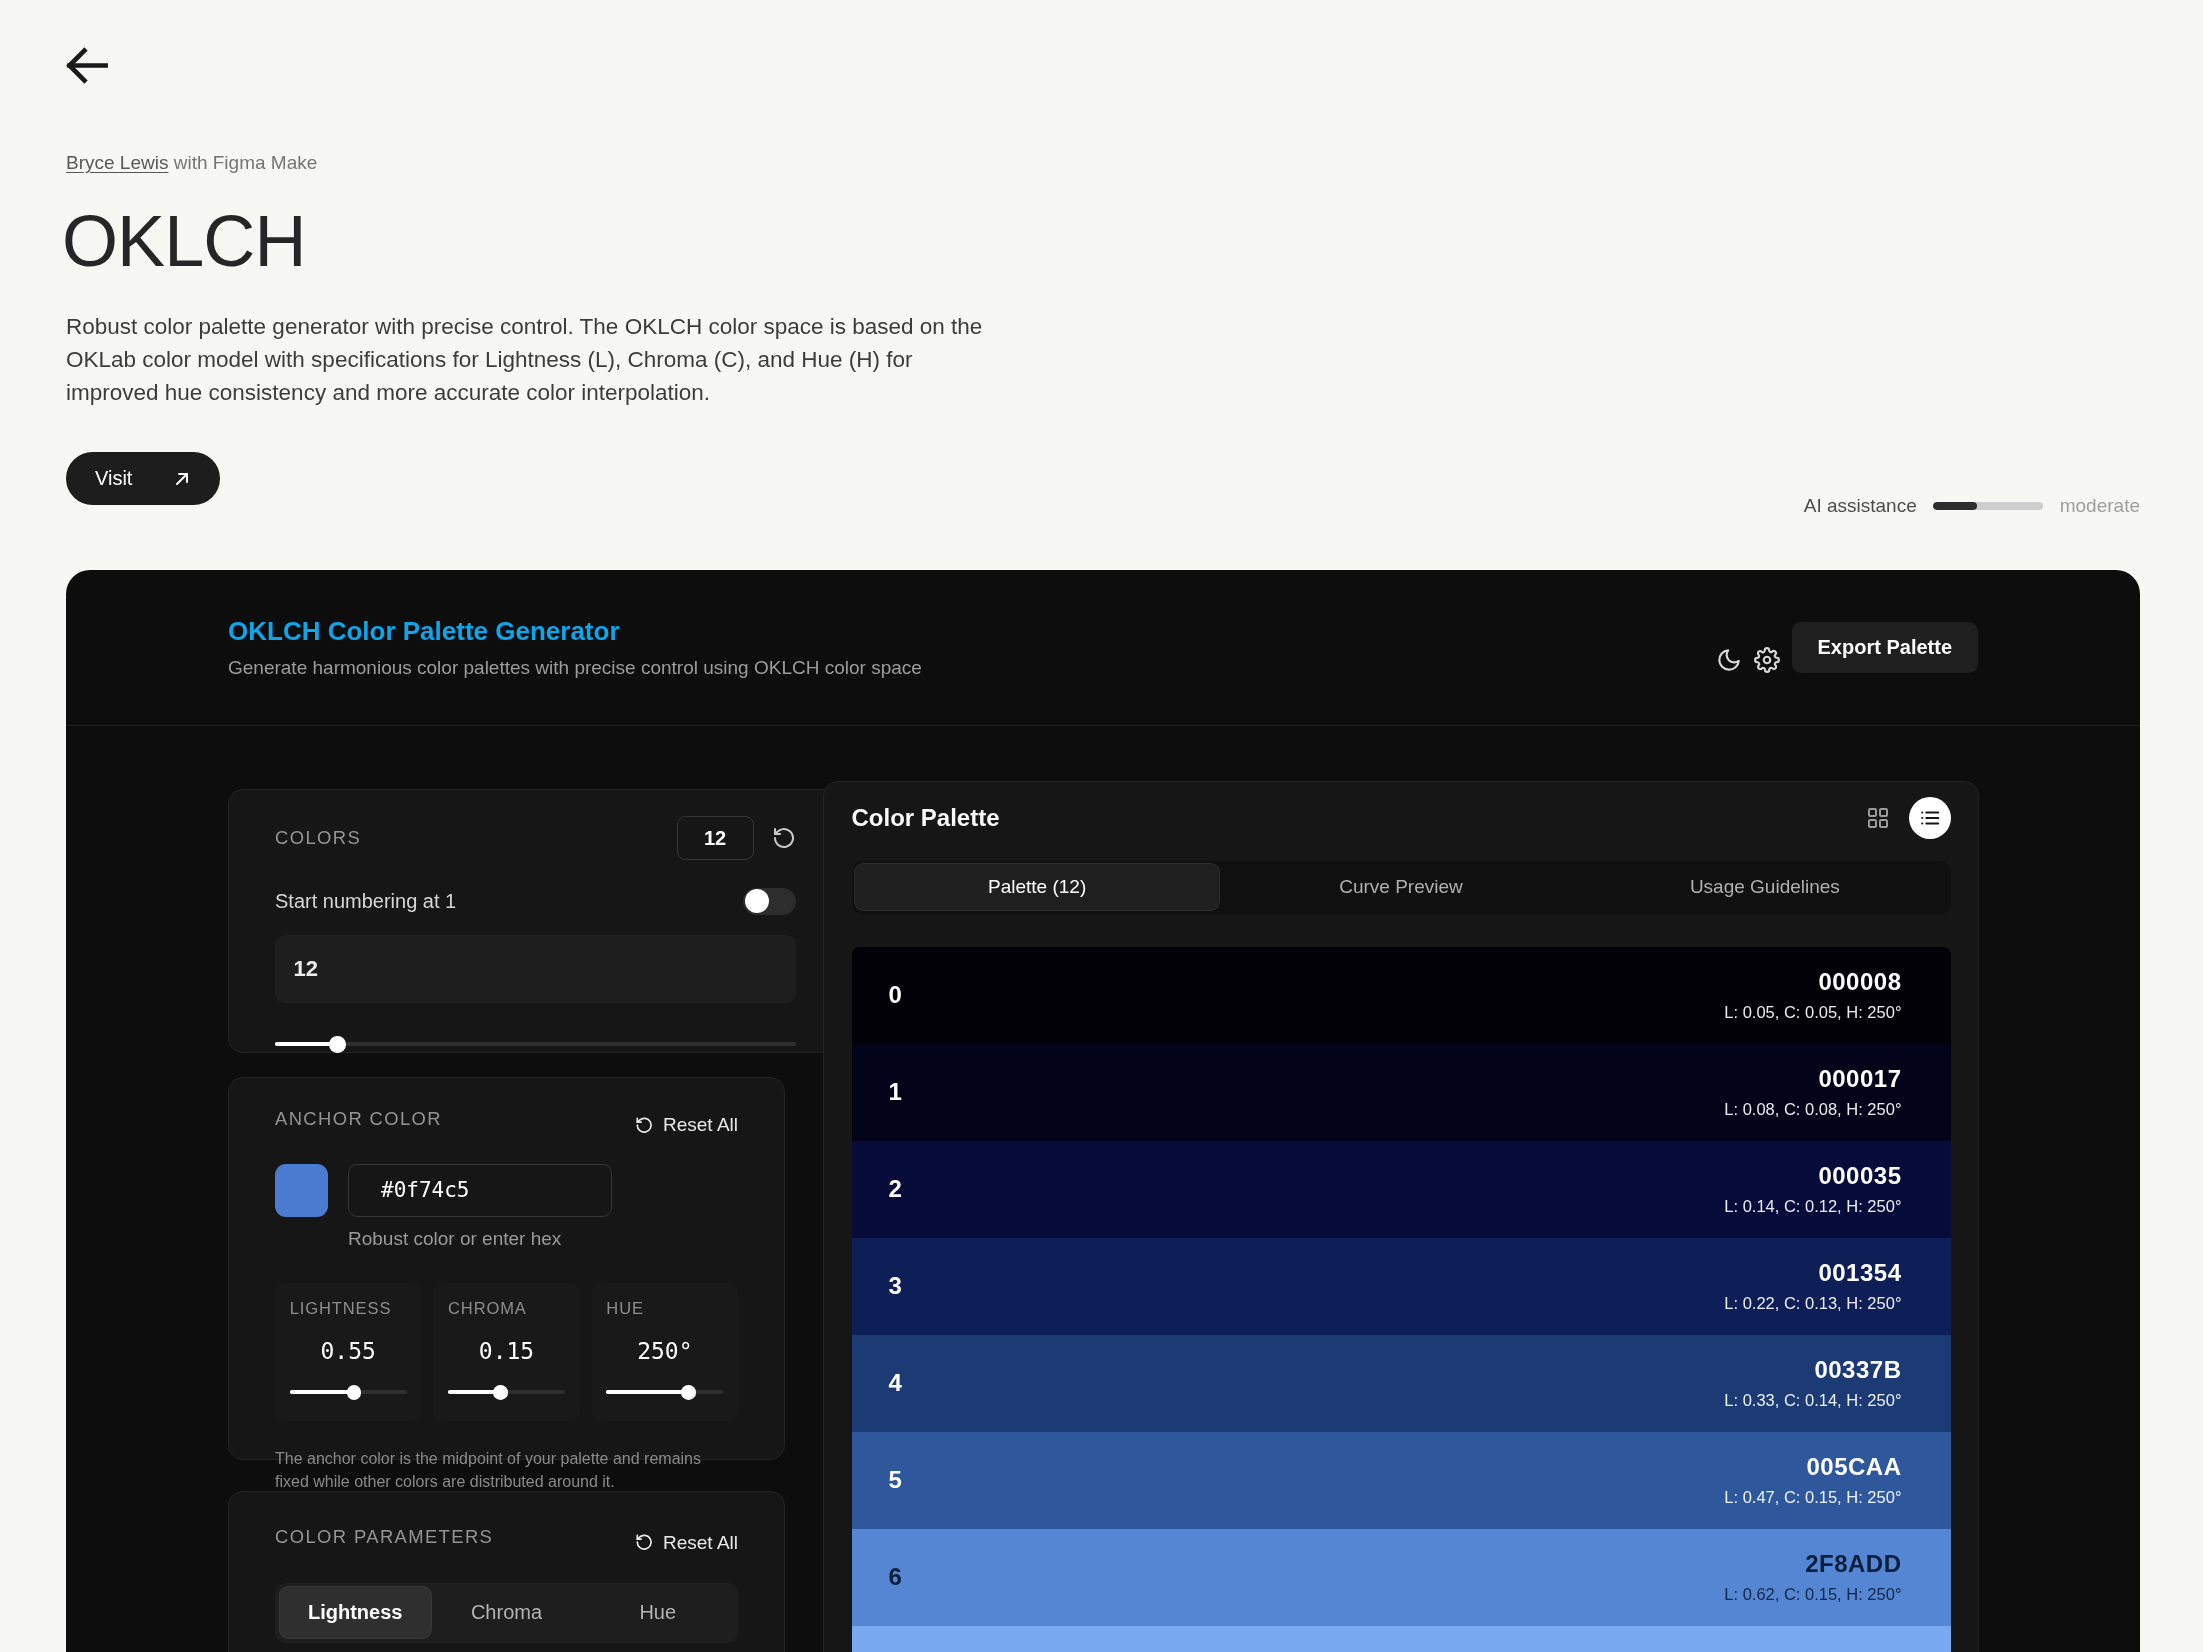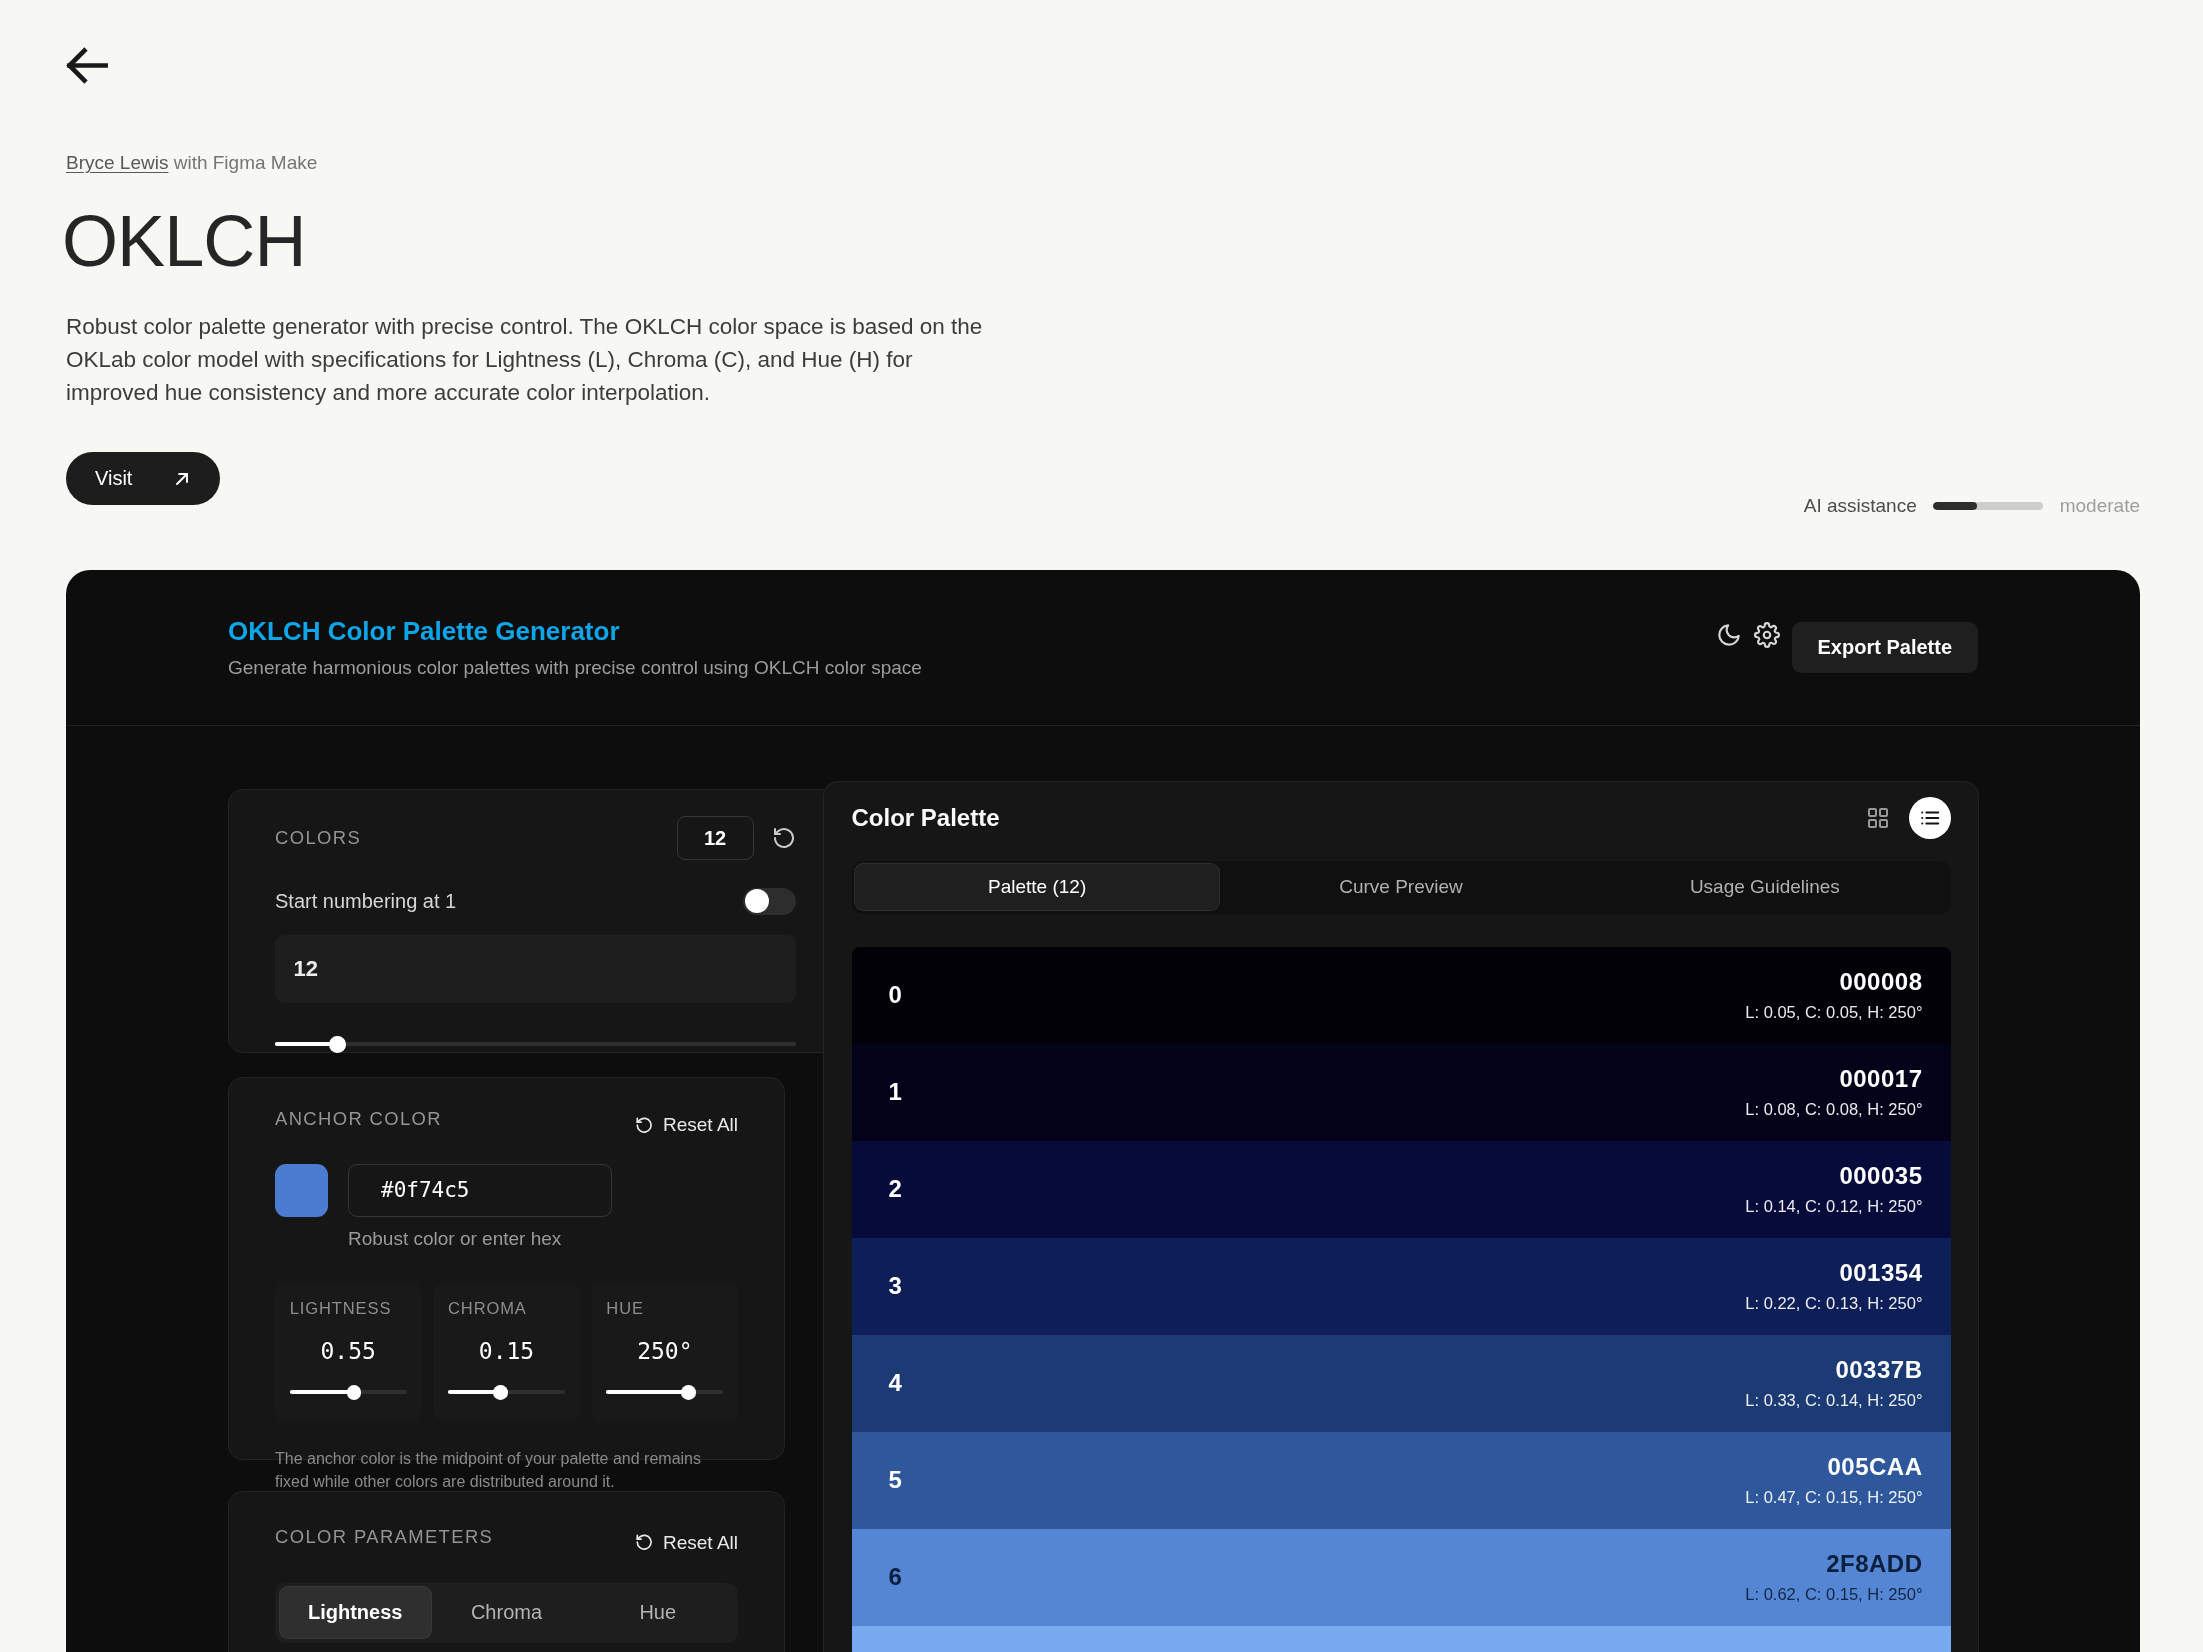--- a/index.html
+++ b/index.html
@@ -33,21 +33,21 @@
   .panel {
     position: absolute; left: 66px; top: 570px; width: 2074px; height: 1083px;
     background: #0d0d0d; border-radius: 24px 24px 0 0; overflow: hidden;
   }
   .panel-header {
     height: 156px; display: flex; align-items: center; justify-content: space-between;
     padding: 0 162px; border-bottom: 0.9px solid #232323;
   }
   .panel-title { font-size: 26px; font-weight: 600; color: #0ea5e9; margin-bottom: 9.2px; }
   .panel-subtitle { font-size: 19px; color: #9c9c9c; }
-  .header-actions { display: flex; align-items: flex-start; gap: 12px; }
+  .header-actions { display: flex; align-items: flex-end; gap: 12px; }
   .icon-btn { color: #d6d6d6; cursor: pointer; }
   .export-btn {
     height: 51px; padding: 0 26px; display: flex; align-items: center;
     background: #1f1f1f; border-radius: 9.2px; color: #fff; font-size: 20px; font-weight: 600; cursor: pointer;
   }
 
   
   .card {
     position: absolute; background: #161616; border: 0.9px solid #242424; border-radius: 14.7px;
   }
@@ -116,21 +116,21 @@
   .palette-tabs { margin-top: 22px; height: 53px; background: #101010; border-radius: 11px; padding: 3.7px; display: flex; }
   .ptab {
     flex: 1; display: flex; align-items: center; justify-content: center;
     font-size: 19px; color: #b0b0b0; border-radius: 8.3px; cursor: pointer;
   }
   .ptab.active { background: #1f1f1f; color: #fff; box-shadow: 0 0 0 0.9px #2e2e2e; }
   .rows { margin-top: 33px; border-radius: 7.3px 7.3px 0 0; overflow: hidden; }
   .prow { height: 97px; display: flex; align-items: center; color: #fff; }
   .prow.row-dark { color: #0c1f3c; }
   .prow-index { padding-left: 37px; font-size: 24px; font-weight: 600; }
-  .prow-right { margin-left: auto; padding-right: 28px; text-align: right; }
+  .prow-right { margin-left: auto; padding-right: 49px; text-align: right; }
   .prow-hex { font-size: 24px; font-weight: 700; letter-spacing: 0.5px; }
   .prow-lch { margin-top: 6.4px; font-size: 16.5px; opacity: 0.92; }
 </style>
 </head>
 <body>
 
 <div class="back-btn">
   <svg width="51" height="51" viewBox="0 0 24 24" fill="none" stroke="#1a1a1a" stroke-width="2.2" stroke-linecap="square">
     <line x1="21" y1="12" x2="4" y2="12"></line>
     <polyline points="11 5 4 12 11 19" fill="none"></polyline>

